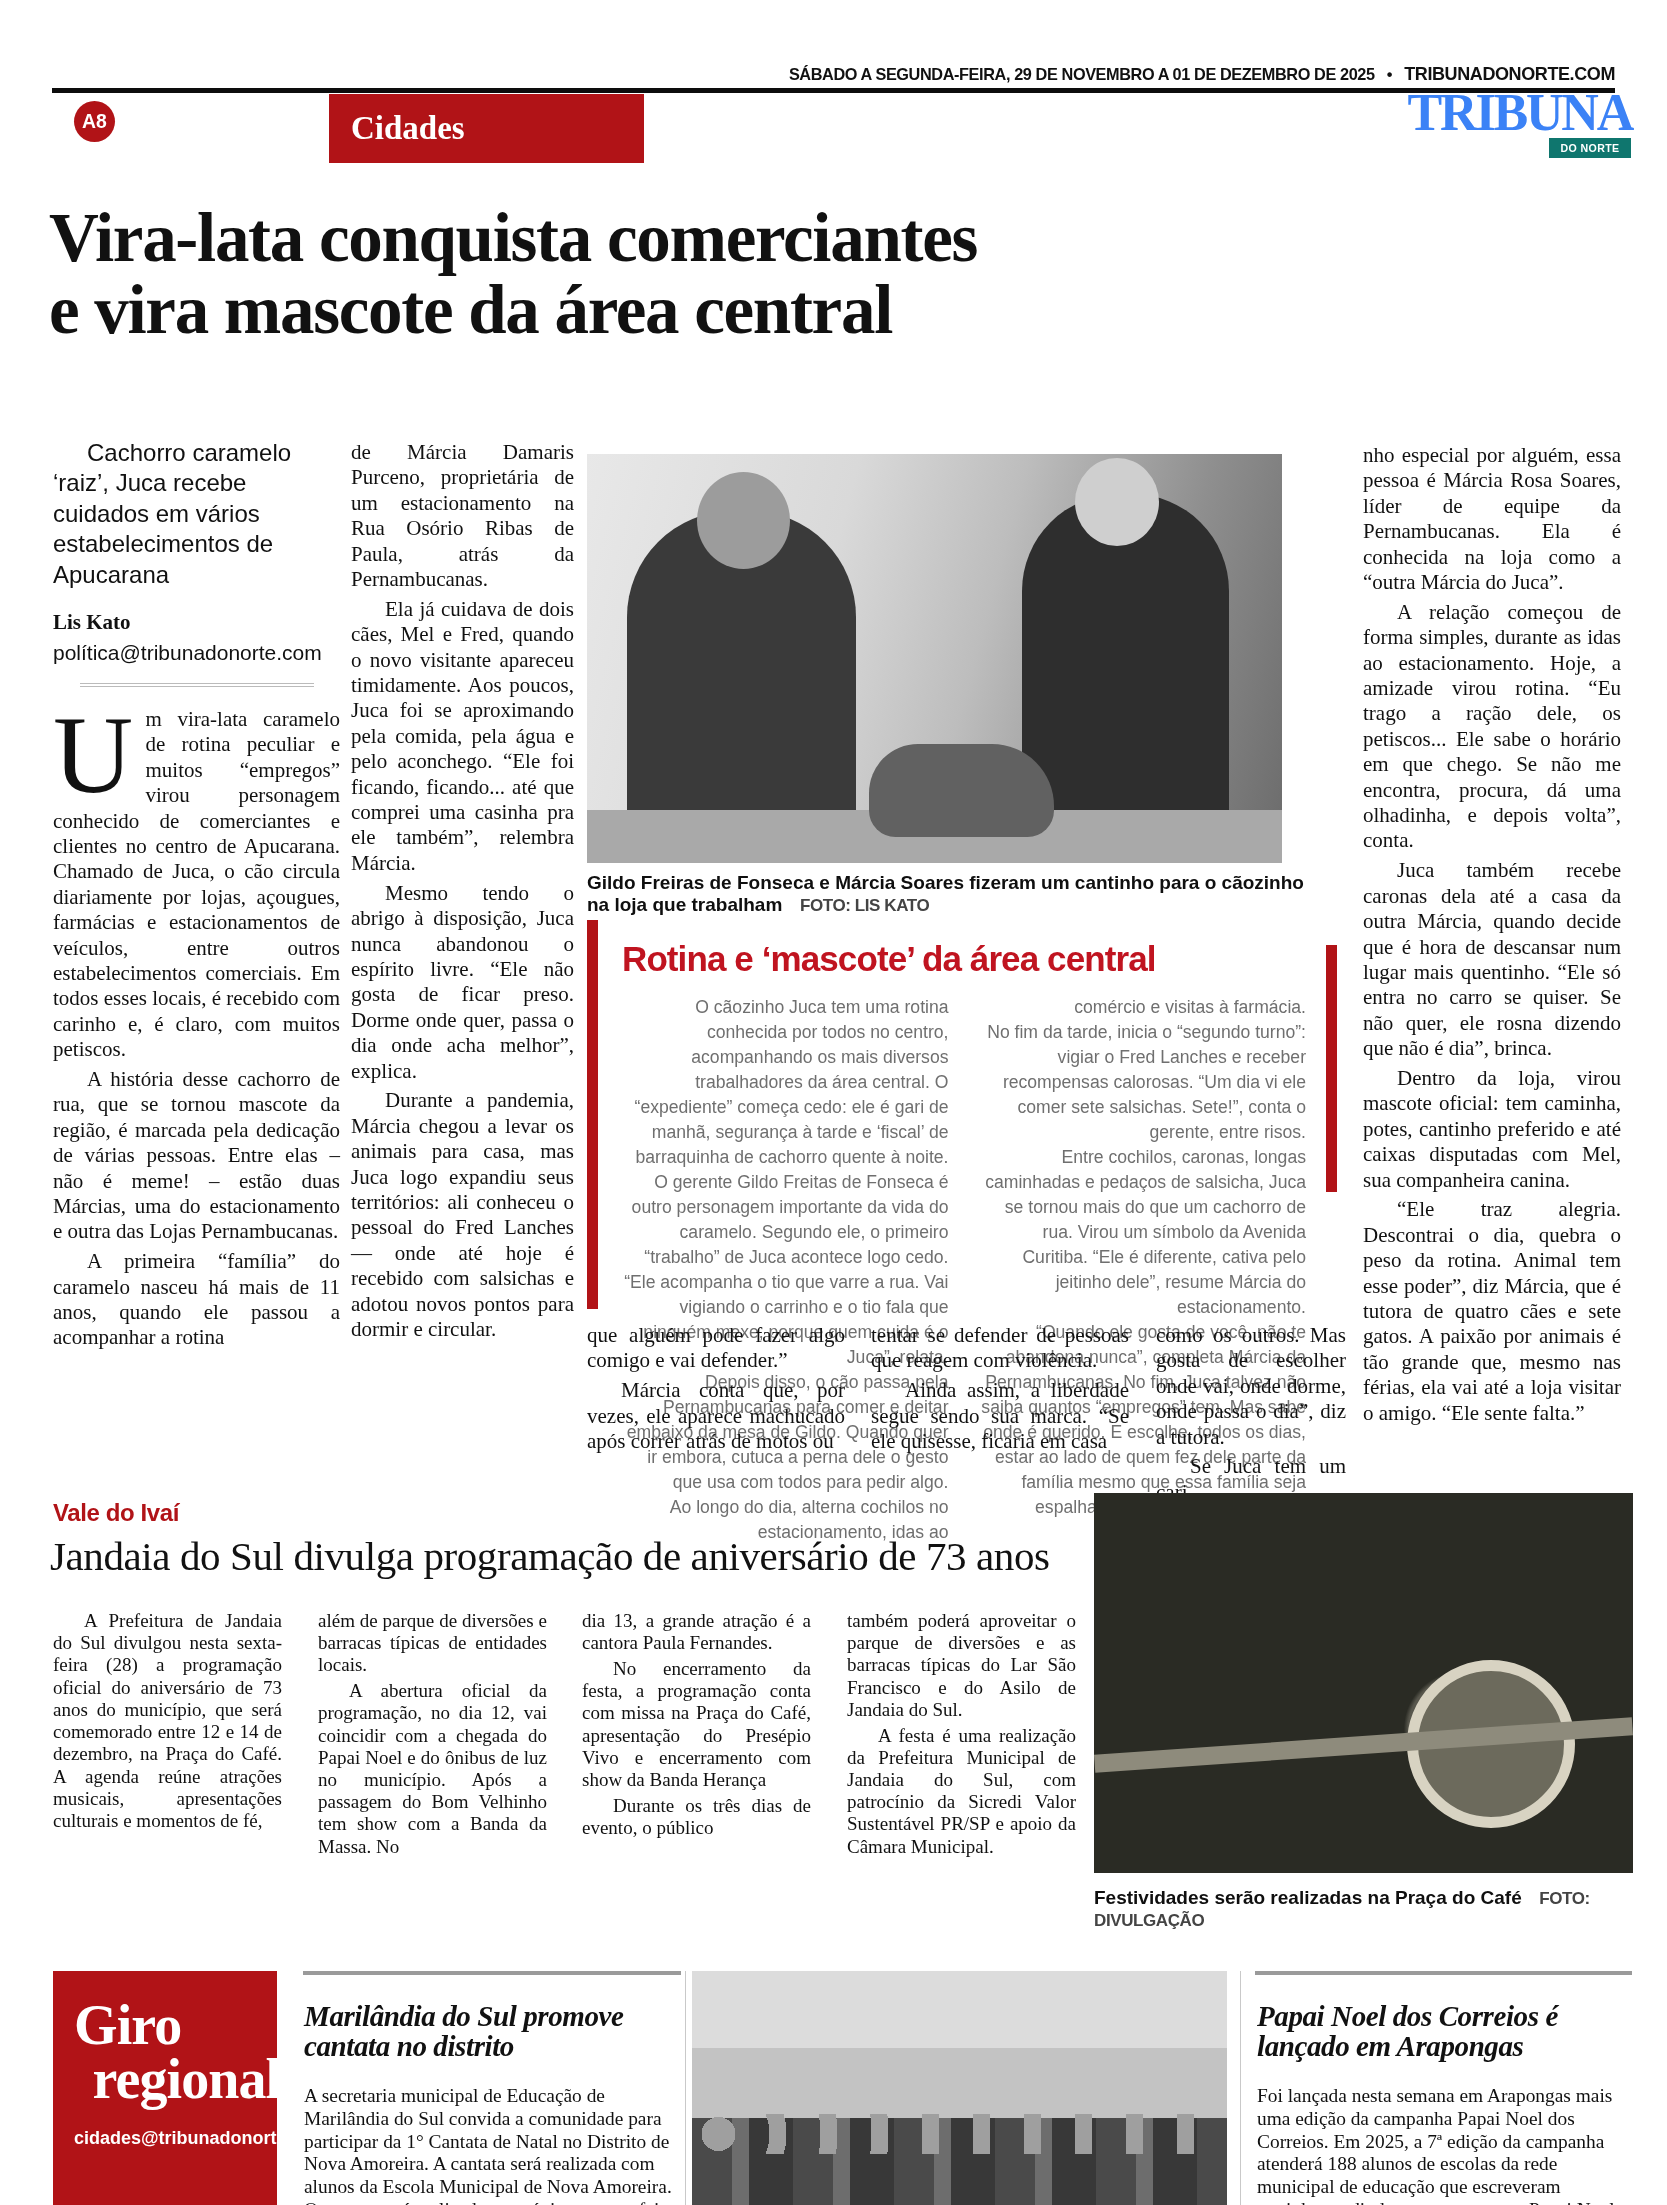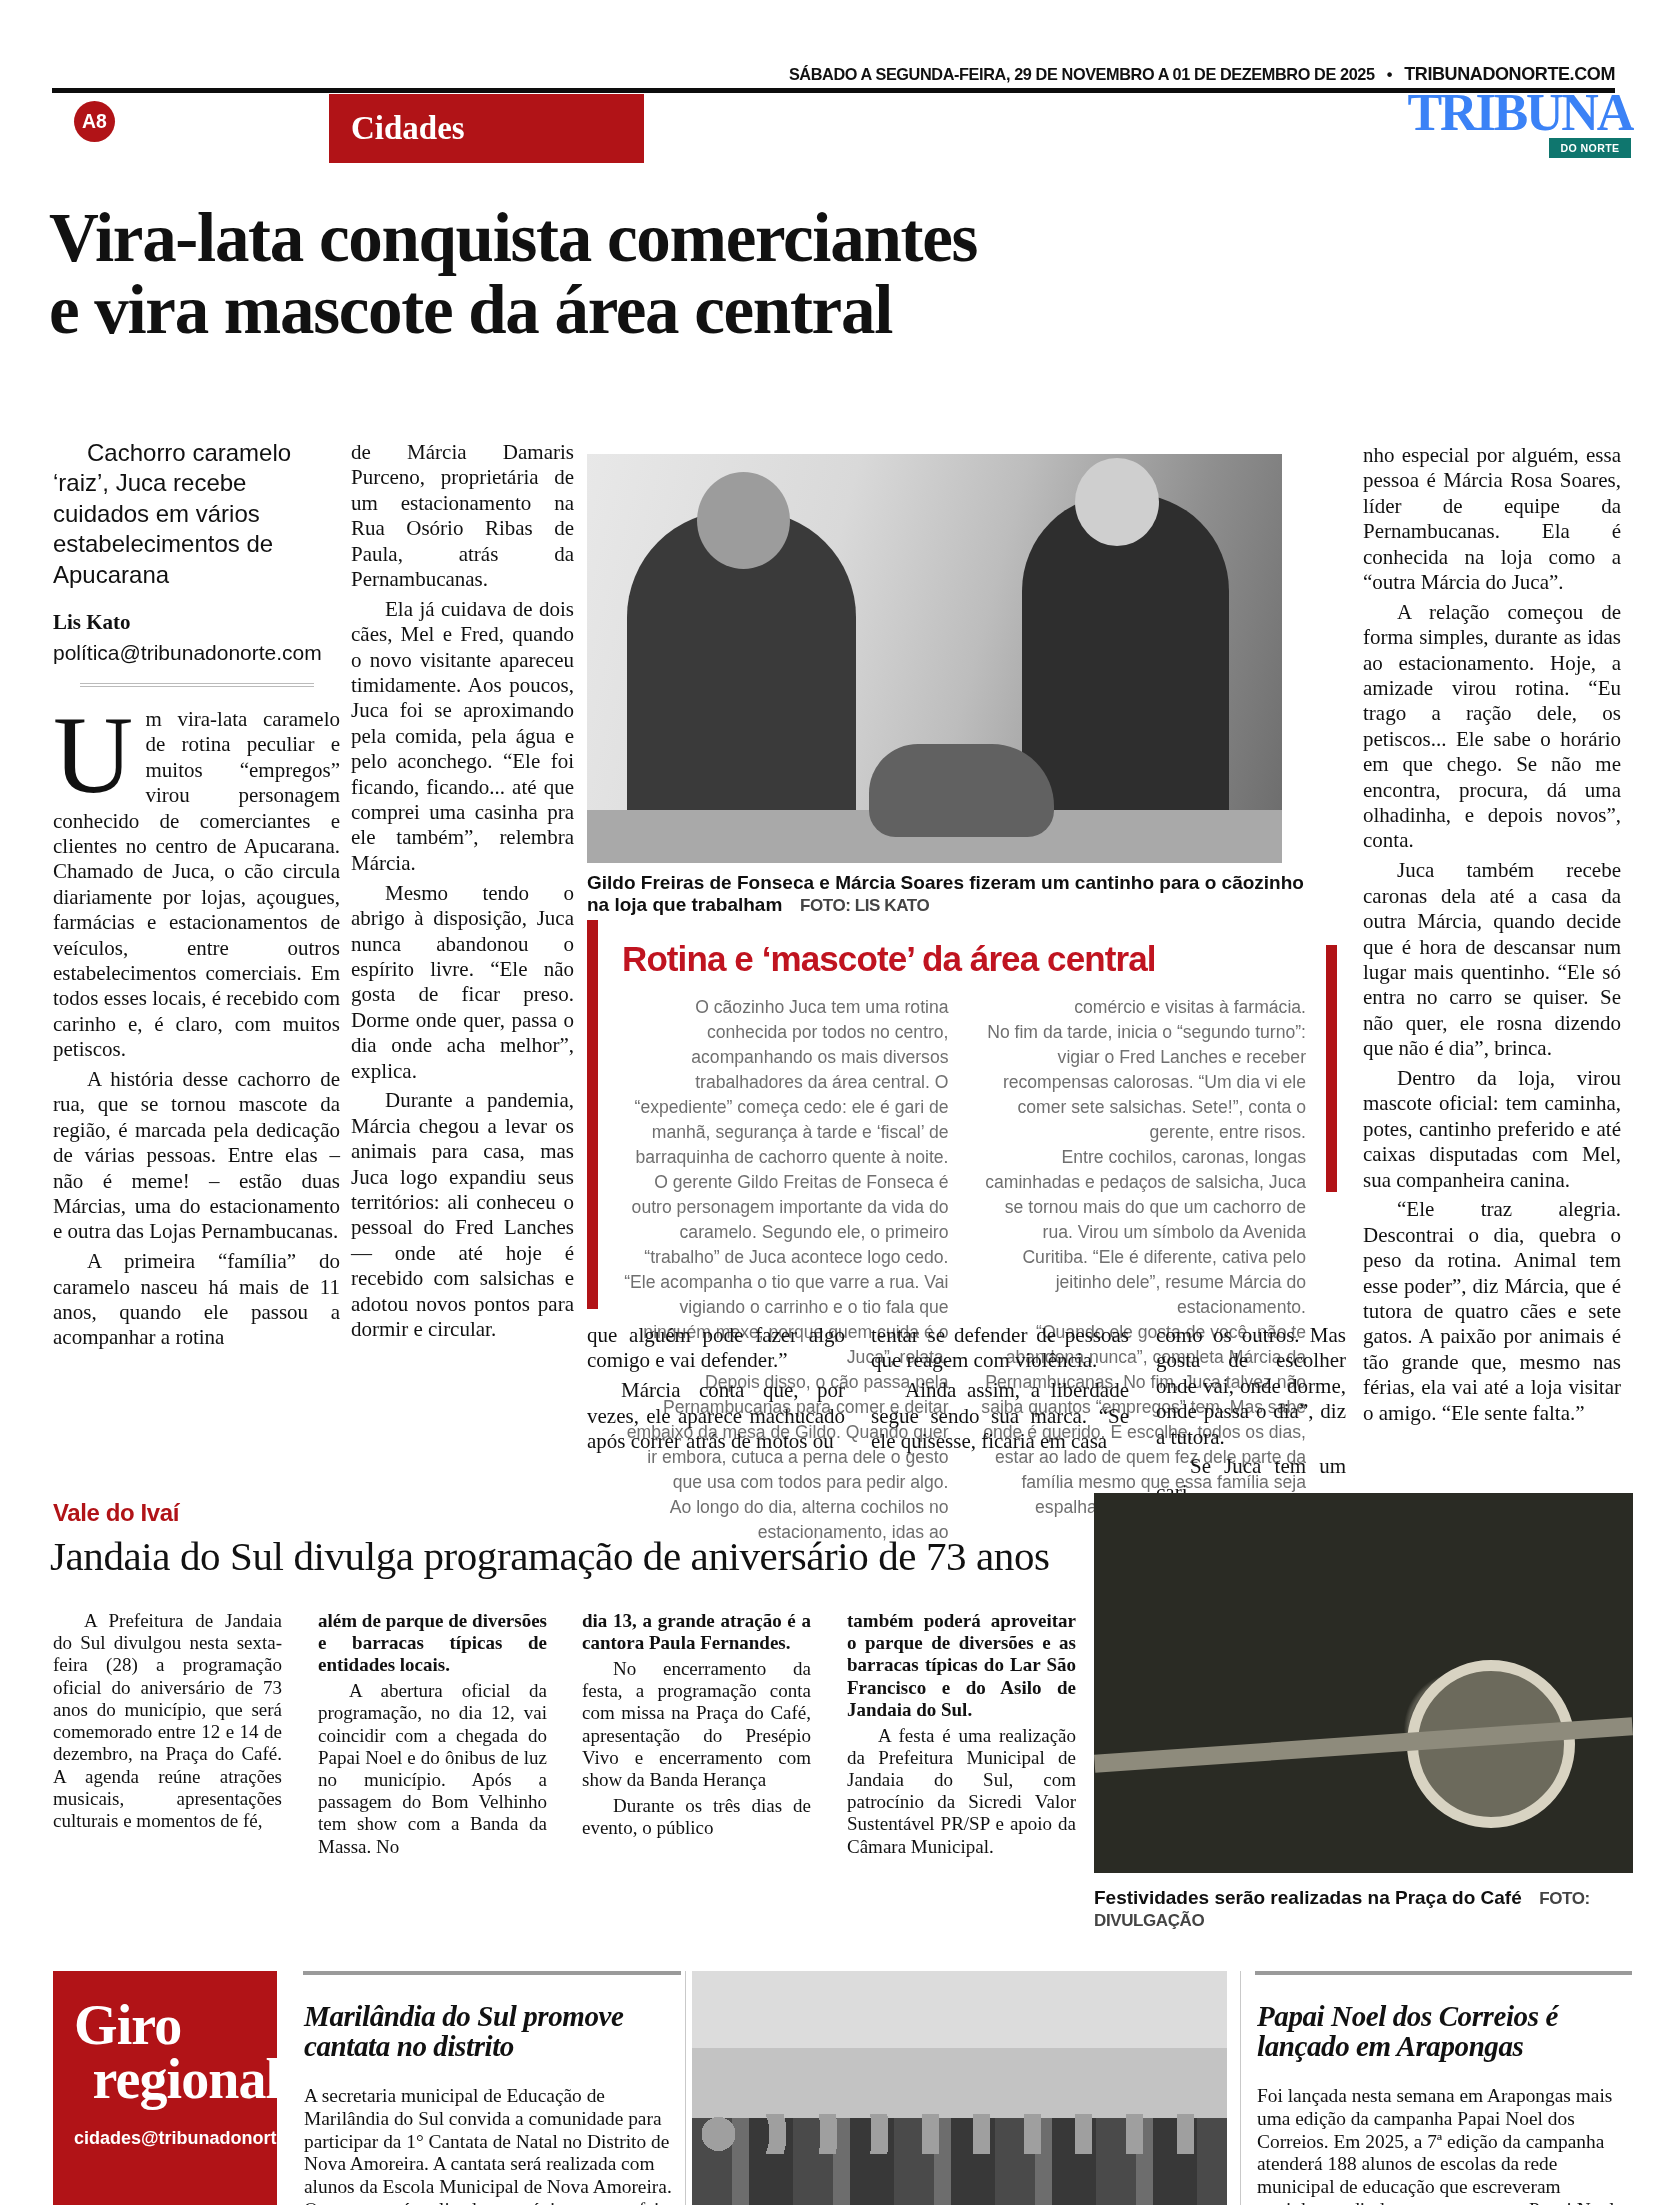--- a/index.html
+++ b/index.html
@@ -57,21 +57,21 @@
              font-weight:700;font-size:35px;letter-spacing:-0.9px;}
   #redbox .cols{display:flex;gap:31px;}
   #redbox .cols>div{flex:1;}
   #redbox p{font-family:"Liberation Sans",sans-serif;font-size:17.6px;line-height:1.42;color:#6f6f6f;
             margin:0;text-align:right;}
   
   #vale-kicker{left:53px;top:1499px;font-family:"Liberation Sans",sans-serif;font-weight:700;
                font-size:24px;color:#b11317;letter-spacing:-0.4px;}
   #vale-headline{left:50px;top:1532px;width:1032px;font-size:41px;font-weight:500;letter-spacing:-0.4px;}
   .jcol p{font-size:19px;line-height:1.17;text-align:justify;margin:0 0 3.5px 0;text-indent:31px;}
-  .jcol p.noindent{text-indent:0;font-weight:bold;}
+  .jcol p.noindent{text-indent:0;}
   #photo2{left:1094px;top:1493px;width:539px;height:380px;background:
           radial-gradient(circle at 68% 62%, #c9c4b2 0 8%, #57564c 9% 12%, #2a2b24 13% 100%),
           linear-gradient(#32332b,#1e1f1a);overflow:hidden;}
   #photo2 .ring{position:absolute;left:58%;top:44%;width:146px;height:146px;border:11.5px solid #d8d3c2;
           border-radius:50%;background:#6c6a5c;}
   #photo2 .path{position:absolute;left:0;top:64%;width:100%;height:17.6px;background:#8e8b7c;transform:rotate(-4deg);}
   
   .gray-rule{height:4px;background:#9a9a9a;}
   .vrule{width:1.3px;background:#c9c9c9;}
   #giro{left:53px;top:1971px;width:224px;height:729px;background:#b11317;color:#fff;
@@ -174,21 +174,21 @@
   <div class="abs article" style="left:871px;top:1323px;width:258px;">
     <p class="noindent">tentar se defender de pessoas que reagem com violência.</p>
     <p>Ainda assim, a liberdade segue sendo sua marca. “Se ele quisesse, ficaria em casa</p>
   </div>
   <div class="abs article" style="left:1156px;top:1323px;width:190px;">
     <p class="noindent">como os outros. Mas gosta de escolher onde vai, onde dorme, onde passa o dia”, diz a tutora.</p>
     <p>Se Juca tem um cari-</p>
   </div>
   <div class="abs article" style="left:1363px;top:443px;width:258px;">
     <p class="noindent">nho especial por alguém, essa pessoa é Márcia Rosa Soares, líder de equipe da Pernambucanas. Ela é conhecida na loja como a “outra Márcia do Juca”.</p>
-    <p>A relação começou de forma simples, durante as idas ao estacionamento. Hoje, a amizade virou rotina. “Eu trago a ração dele, os petiscos... Ele sabe o horário em que chego. Se não me encontra, procura, dá uma olhadinha, e depois novos”, conta.</p>
+    <p>A relação começou de forma simples, durante as idas ao estacionamento. Hoje, a amizade virou rotina. “Eu trago a ração dele, os petiscos... Ele sabe o horário em que chego. Se não me encontra, procura, dá uma olhadinha, e depois volta”, conta.</p>
     <p>Juca também recebe caronas dela até a casa da outra Márcia, quando decide que é hora de descansar num lugar mais quentinho. “Ele só entra no carro se quiser. Se não quer, ele rosna dizendo que não é dia”, brinca.</p>
     <p>Dentro da loja, virou mascote oficial: tem caminha, potes, cantinho preferido e até caixas disputadas com Mel, sua companheira canina.</p>
     <p>“Ele traz alegria. Descontrai o dia, quebra o peso da rotina. Animal tem esse poder”, diz Márcia, que é tutora de quatro cães e sete gatos. A paixão por animais é tão grande que, mesmo nas férias, ela vai até a loja visitar o amigo. “Ele sente falta.”</p>
   </div>
 
   <div class="abs" id="vale-kicker">Vale do Ivaí</div>
   <div class="abs" id="vale-headline">Jandaia do Sul divulga programação de aniversário de 73 anos</div>
 
   <div class="abs jcol" style="left:53px;top:1610px;width:229px;">
     <p>A Prefeitura de Jandaia do Sul divulgou nesta sexta-feira (28) a programação oficial do aniversário de 73 anos do município, que será comemorado entre 12 e 14 de dezembro, na Praça do Café. A agenda reúne atrações musicais, apresentações culturais e momentos de fé,</p>

